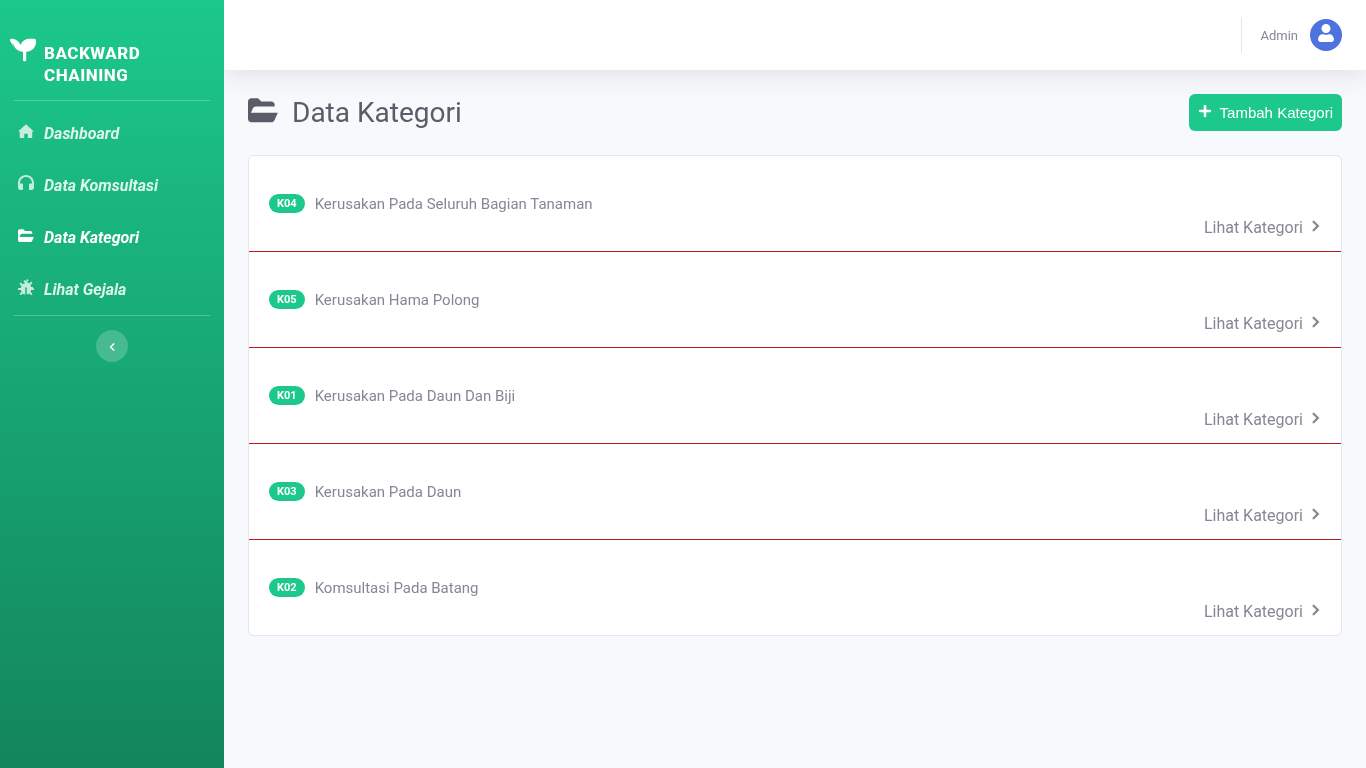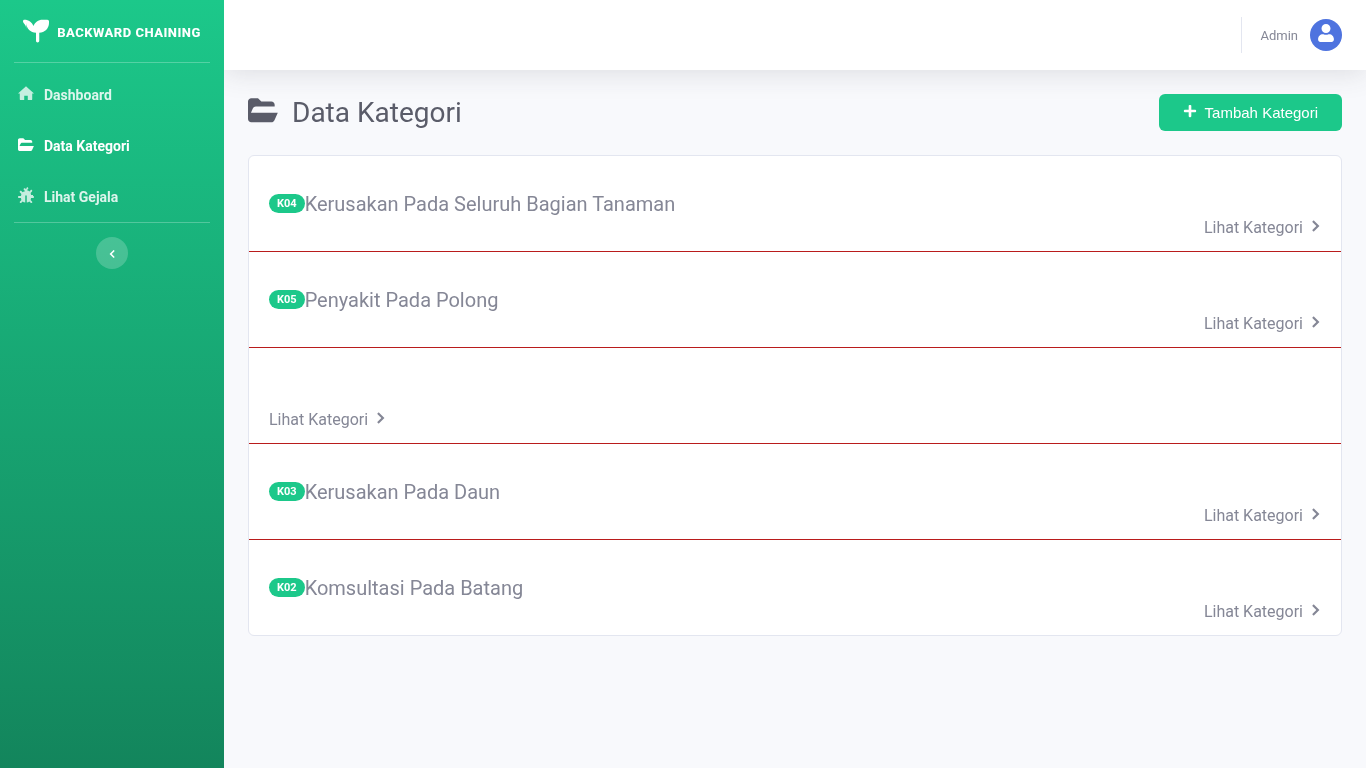--- a/index.html
+++ b/index.html
@@ -19,42 +19,43 @@
   .brand {
     display: flex;
     align-items: center;
     justify-content: center;
     gap: 8px;
     padding: 18px 10px 14px 10px;
   }
   .brand .brand-icon svg { width: 26px; height: 26px; fill: #fff; }
   .brand .brand-text {
     font-weight: 800;
-    font-size: 13px;
-    text-align: center;
+    font-size: 17px;
     letter-spacing: .5px;
     line-height: 1.3;
+    margin-top: 24px;
   }
   .sidebar-divider {
     height: 1px;
     background: rgba(255,255,255,.25);
     margin: 0 14px;
   }
   .nav { list-style: none; padding: 0; margin-top: 6px; }
   .nav-item { }
   .nav-link {
     display: flex;
     align-items: center;
     gap: 10px;
     padding: 16px 18px;
     color: rgba(255,255,255,.85);
-    font-size: 14px;
+    font-size: 16px;
     font-weight: 700;
     text-decoration: none;
     cursor: pointer;
+    font-style: italic;
   }
   .nav-link .nav-icon svg { width: 16px; height: 16px; fill: rgba(255,255,255,.75); }
   .nav-link.active .nav-icon svg { fill: #fff; }
   .nav-link.active { color: #fff; }
   .sidebar-toggle-wrap {
     display: flex;
     justify-content: center;
     padding: 14px 0;
   }
   .sidebar-toggle {
@@ -90,43 +91,43 @@
     display: flex; align-items: center; justify-content: center;
   }
   .topbar-user .avatar svg { width: 18px; height: 18px; fill: #fff; }
 
   .page { flex: 1; overflow: auto; padding: 24px; }
   .page-header { display: flex; align-items: center; justify-content: space-between; margin-bottom: 24px; }
   .page-title { display: flex; align-items: center; gap: 14px; color: #5a5c69; font-size: 28px; font-weight: 400; }
   .page-title svg { width: 30px; height: 30px; fill: #5a5c69; }
   .btn-primary {
     background: #1cc88a; color: #fff; border: none; border-radius: 6px;
-    padding: 10px 24px; font-size: 15px; font-weight: 500; cursor: pointer;
+    padding: 10px 9px; font-size: 15px; font-weight: 500; cursor: pointer;
     display: inline-flex; align-items: center; gap: 8px;
   }
   .btn-primary svg { width: 14px; height: 14px; fill: #fff; }
 
   .list-group {
     background: #fff;
     border: 1px solid #e3e6f0;
     border-radius: 6px;
     overflow: hidden;
   }
   .list-item {
     display: flex; align-items: center; justify-content: space-between;
     padding: 14px 20px;
     border-top: 1px solid #b91c1c;
   }
   .list-item:first-child { border-top: none; }
-  .item-left { display: flex; align-items: center; gap: 0; }
+  .item-left { display: flex; align-items: center; gap: 10px; }
   .badge {
     background: #1cc88a; color: #fff; font-size: 11px; font-weight: 700;
     padding: 3px 8px; border-radius: 10px;
   }
-  .item-title { color: #858796; font-size: 20px; }
+  .item-title { color: #858796; font-size: 15px; }
   .item-link { display: inline-flex; align-items: center; gap: 8px; color: #858796; font-size: 16px; cursor: pointer; margin-top: 48px; }
   .item-link svg { width: 10px; height: 14px; fill: #858796; }
 
 </style>
 </head>
 <body>
 
 <nav class="sidebar">
   <div class="brand">
     <span class="brand-icon">
@@ -140,20 +141,28 @@
   <ul class="nav">
     <li class="nav-item">
         <a class="nav-link">
       <span class="nav-icon"><svg viewBox="0 0 576 512">
               <path d="M280 20L0 272h64v208c0 18 14 32 32 32h128V352h128v160h128c18 0 32-14 32-32V272h64L296 20c-4-4-12-4-16 0z"></path>
             </svg></span>
       <span>Dashboard</span>
     </a>
       </li>
     <li class="nav-item">
+        <a class="nav-link">
+      <span class="nav-icon"><svg viewBox="0 0 512 512">
+              <path d="M256 0C115 0 0 115 0 256v144c0 44 36 80 80 80h48c18 0 32-14 32-32V304c0-18-14-32-32-32H64v-16c0-106 86-192 192-192s192 86 192 192v16h-64c-18 0-32 14-32 32v144c0 18 14 32 32 32h48c44 0 80-36 80-80V256C512 115 397 0 256 0z"></path>
+            </svg></span>
+      <span>Data Komsultasi</span>
+    </a>
+      </li>
+    <li class="nav-item">
         <a class="nav-link active">
       <span class="nav-icon"><svg viewBox="0 0 576 512">
               <path d="M572 328l-64 144c-10 24-34 40-60 40H64c-35 0-64-29-64-64V112c0-35 29-64 64-64h128l64 64h192c35 0 64 29 64 64v32H152c-26 0-50 16-60 40l-60 136V328h540z"></path>
             </svg></span>
       <span>Data Kategori</span>
     </a>
       </li>
     <li class="nav-item">
         <a class="nav-link">
       <span class="nav-icon"><svg viewBox="0 0 512 512">
@@ -211,30 +220,34 @@
         <a class="item-link">
           <span>Lihat Kategori</span>
           <span><svg viewBox="0 0 320 512">
                 <path d="M286 256L91 61c-9-9-25-9-34 0L34 84c-9 9-9 25 0 34l138 138L34 394c-9 9-9 25 0 34l23 23c9 9 25 9 34 0l195-195z"></path>
               </svg></span>
         </a>
       </div>
       <div class="list-item">
         <div class="item-left">
           <span class="badge">K05</span>
-          <span class="item-title">Penyakit Pada Polong</span>
-        </div>
-        <a class="item-link">
-          <span>Lihat Kategori</span>
-          <span><svg viewBox="0 0 320 512">
-                <path d="M286 256L91 61c-9-9-25-9-34 0L34 84c-9 9-9 25 0 34l138 138L34 394c-9 9-9 25 0 34l23 23c9 9 25 9 34 0l195-195z"></path>
-              </svg></span>
-        </a>
-      </div>
-      <div class="list-item">
+          <span class="item-title">Kerusakan Hama Polong</span>
+        </div>
+        <a class="item-link">
+          <span>Lihat Kategori</span>
+          <span><svg viewBox="0 0 320 512">
+                <path d="M286 256L91 61c-9-9-25-9-34 0L34 84c-9 9-9 25 0 34l138 138L34 394c-9 9-9 25 0 34l23 23c9 9 25 9 34 0l195-195z"></path>
+              </svg></span>
+        </a>
+      </div>
+      <div class="list-item">
+        <div class="item-left">
+          <span class="badge">K01</span>
+          <span class="item-title">Kerusakan Pada Daun Dan Biji</span>
+        </div>
         <a class="item-link">
           <span>Lihat Kategori</span>
           <span><svg viewBox="0 0 320 512">
                 <path d="M286 256L91 61c-9-9-25-9-34 0L34 84c-9 9-9 25 0 34l138 138L34 394c-9 9-9 25 0 34l23 23c9 9 25 9 34 0l195-195z"></path>
               </svg></span>
         </a>
       </div>
       <div class="list-item">
         <div class="item-left">
           <span class="badge">K03</span>

